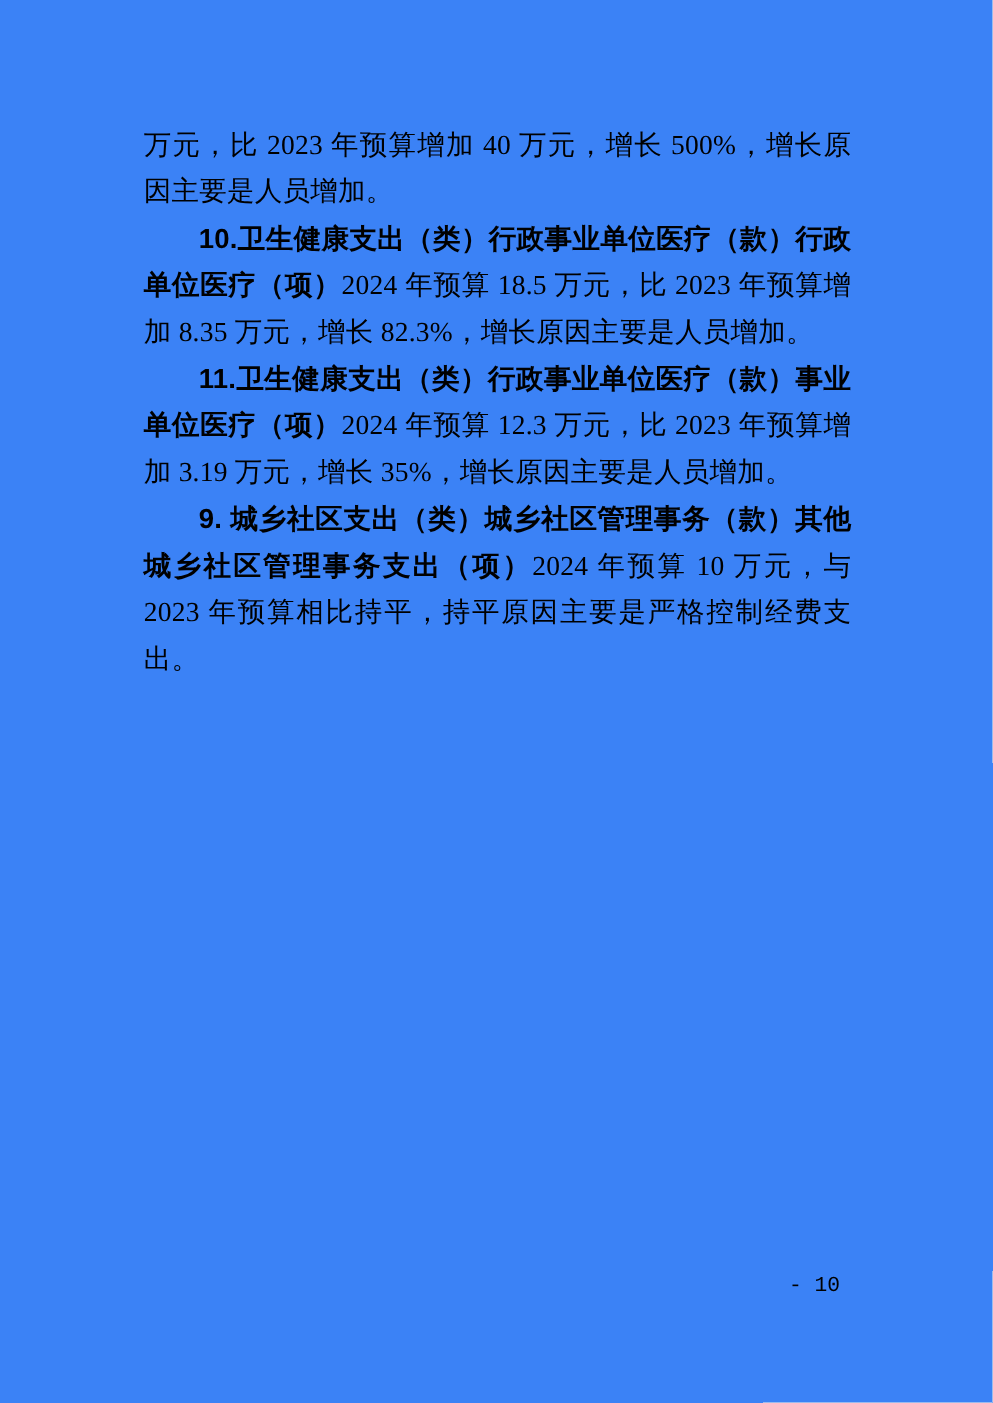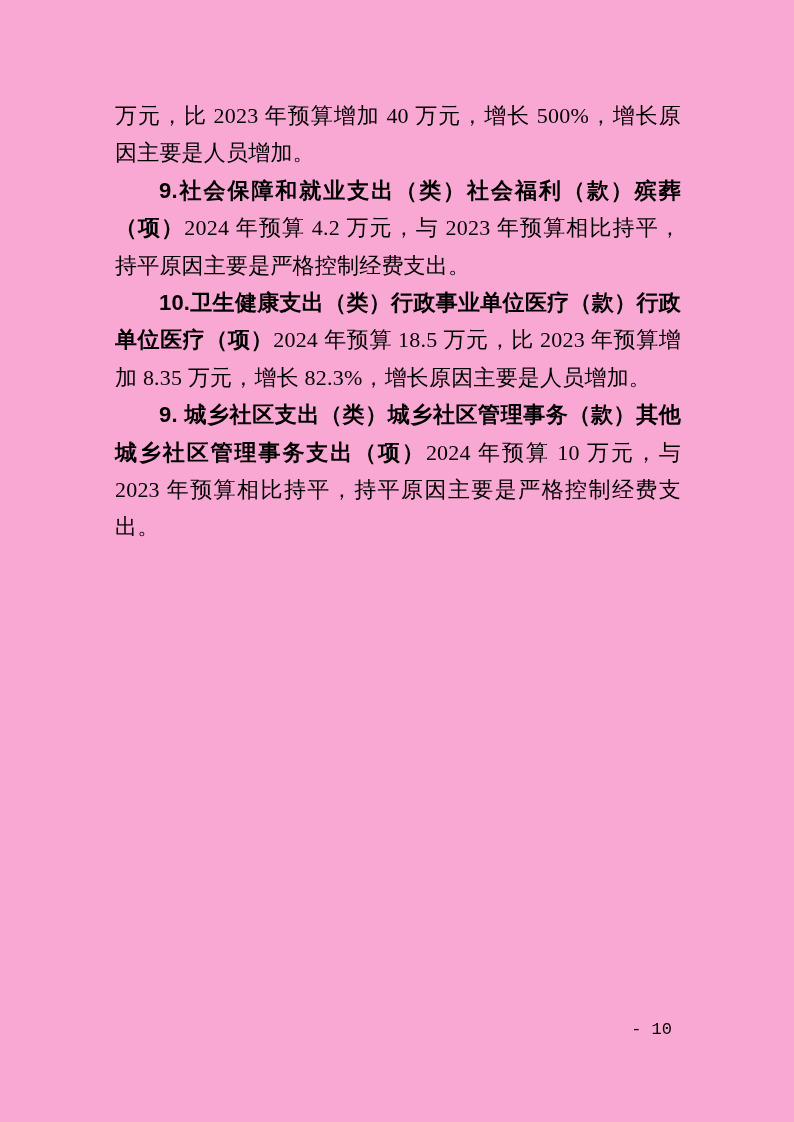--- a/index.html
+++ b/index.html
@@ -5,21 +5,21 @@
   html, body {
     margin: 0;
     padding: 0;
     background: #e8e8e8;
   }
   .page {
     position: relative;
     width: 794px;
     height: 1122px;
     margin: 0 auto;
-    background: #f9a8d4;
+    background: #3b82f6;
     color: #000000;
     font-family: "Liberation Serif", "DejaVu Serif", serif;
     overflow: hidden;
   }
   .content {
     position: absolute;
     left: 115px;
     top: 97px;
     width: 566px;
   }
@@ -51,18 +51,18 @@
     font-family: Liberation Mono, monospace;
     color: #000000;
   }
 </style>
 </head>
 <body>
 
 <div class="page">
   <div class="content">
       <p class="para"><span class="seg">万元，比 2023 年预算增加 40 万元，增长 500%，增长原因主要是人员增加。</span></p>
-      <p class="para indent"><span class="seg seg-bold">9.社会保障和就业支出（类）社会福利（款）殡葬（项）</span><span class="seg">2024 年预算 4.2 万元，与 2023 年预算相比持平，持平原因主要是严格控制经费支出。</span></p>
       <p class="para indent"><span class="seg seg-bold">10.卫生健康支出（类）行政事业单位医疗（款）行政单位医疗（项）</span><span class="seg">2024 年预算 18.5 万元，比 2023 年预算增加 8.35 万元，增长 82.3%，增长原因主要是人员增加。</span></p>
+      <p class="para indent"><span class="seg seg-bold">11.卫生健康支出（类）行政事业单位医疗（款）事业单位医疗（项）</span><span class="seg">2024 年预算 12.3 万元，比 2023 年预算增加 3.19 万元，增长 35%，增长原因主要是人员增加。</span></p>
       <p class="para indent"><span class="seg seg-bold">9. 城乡社区支出（类）城乡社区管理事务（款）其他城乡社区管理事务支出（项）</span><span class="seg">2024 年预算 10 万元，与 2023 年预算相比持平，持平原因主要是严格控制经费支出。</span></p>
     </div>
   <div class="page-number">- 10</div>
 </div>
 
 </body></html>

